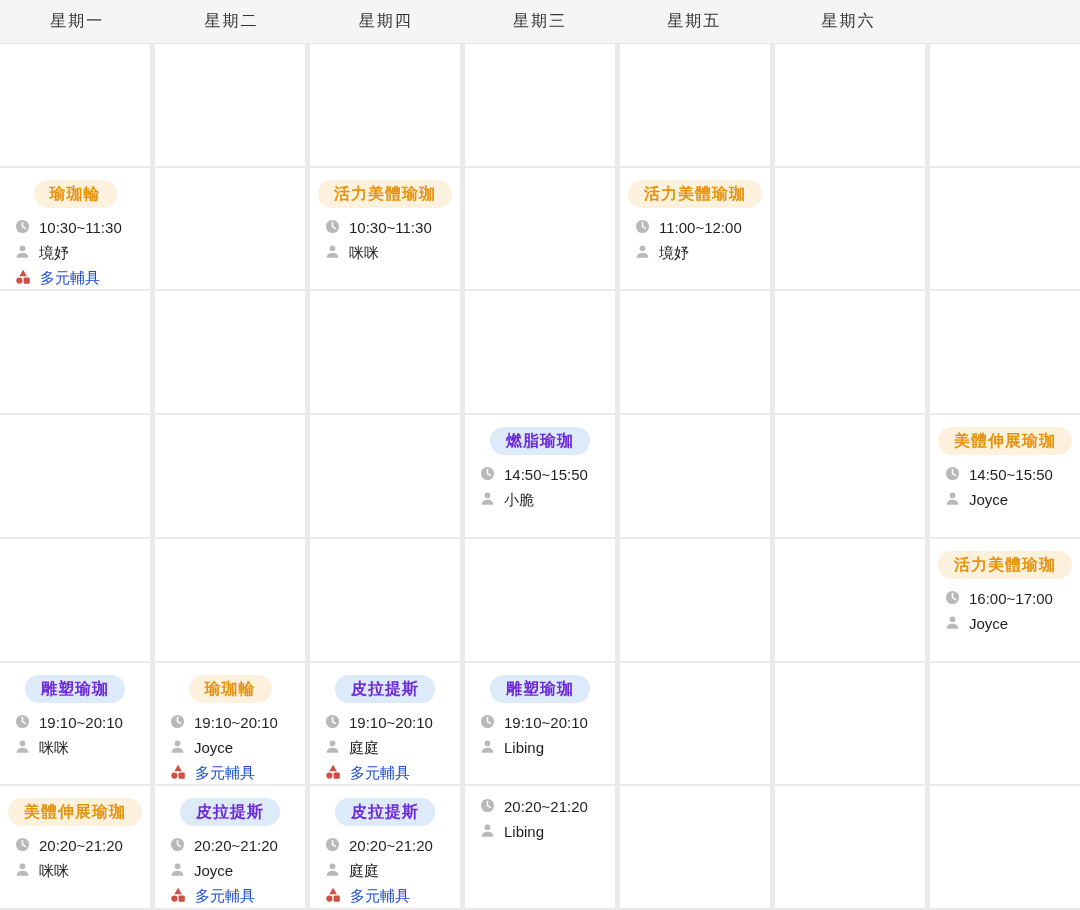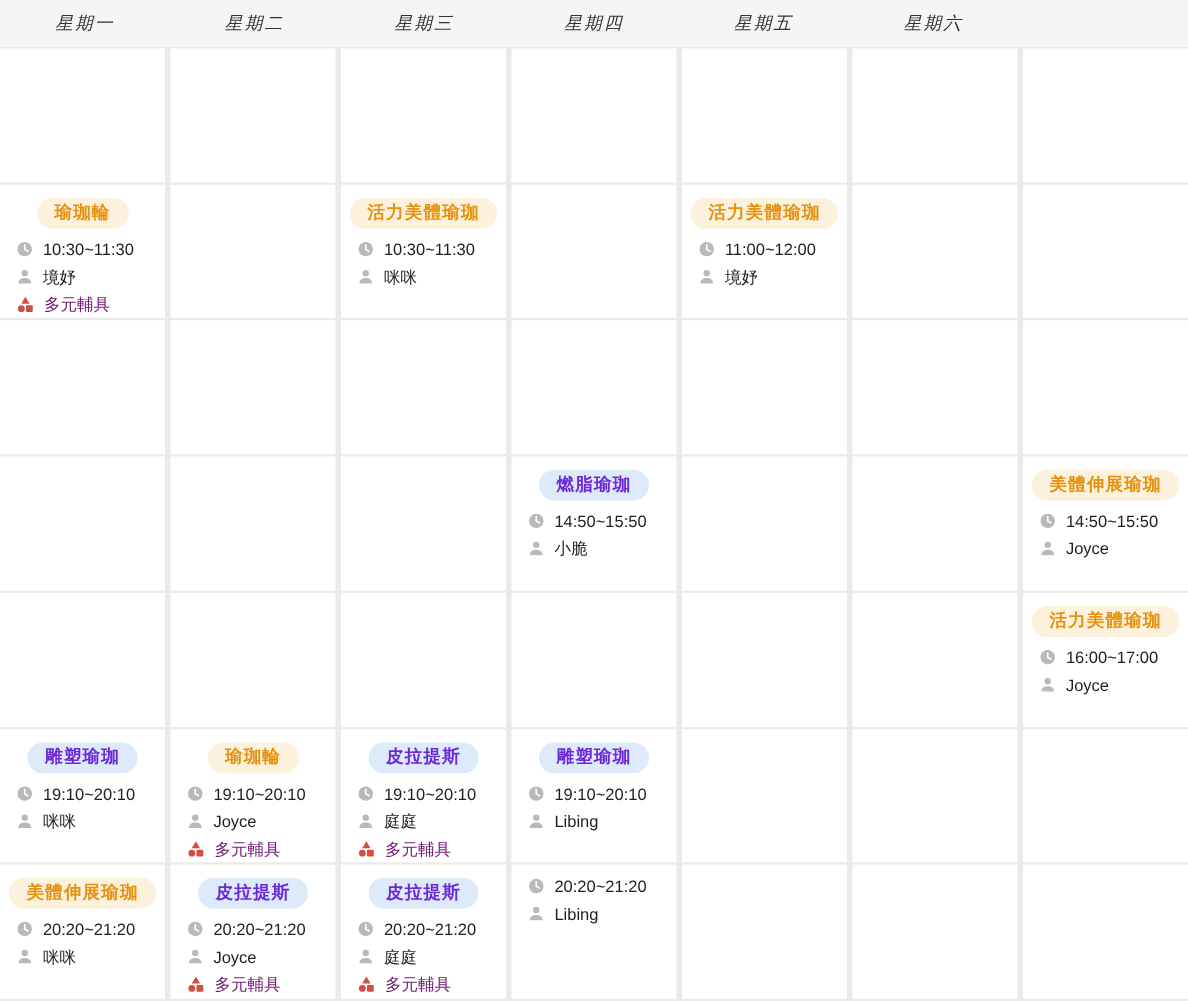--- a/index.html
+++ b/index.html
@@ -13,21 +13,20 @@
     overflow: hidden;
     position: relative;
   }
 
   .weekday-header {
     height: 44px;
     display: grid;
     grid-template-columns: repeat(7, 1fr);
     background: #f5f5f5;
     border-bottom: 1px solid #e6e6e6;
-    font-style: italic;
   }
   .weekday-label {
     display: flex;
     align-items: center;
     justify-content: center;
     font-size: 16px;
     letter-spacing: 2px;
     color: #333333;
     font-weight: 400;
   }
@@ -64,31 +63,31 @@
 
   .card-row {
     display: flex;
     gap: 9px;
     margin: 0 6px 7px 15px;
     font-size: 15px;
     color: #1f1f1f;
     line-height: 18px;
   }
   .card-row .ico { flex: 0 0 auto; display: inline-flex; }
-  .card-row.props { color: #701a75; }
+  .card-row.props { color: #1d4ed8; }
 </style>
 </head>
 <body>
 
 <div class="page">
   <div class="weekday-header" id="weekday-header">
       <div class="weekday-label">星期一</div>
       <div class="weekday-label">星期二</div>
+      <div class="weekday-label">星期四</div>
       <div class="weekday-label">星期三</div>
-      <div class="weekday-label">星期四</div>
       <div class="weekday-label">星期五</div>
       <div class="weekday-label">星期六</div>
     </div>
   <div class="grid" id="schedule-grid">
       <div class="cell"></div>
       <div class="cell"></div>
       <div class="cell"></div>
       <div class="cell"></div>
       <div class="cell"></div>
       <div class="cell"></div>

